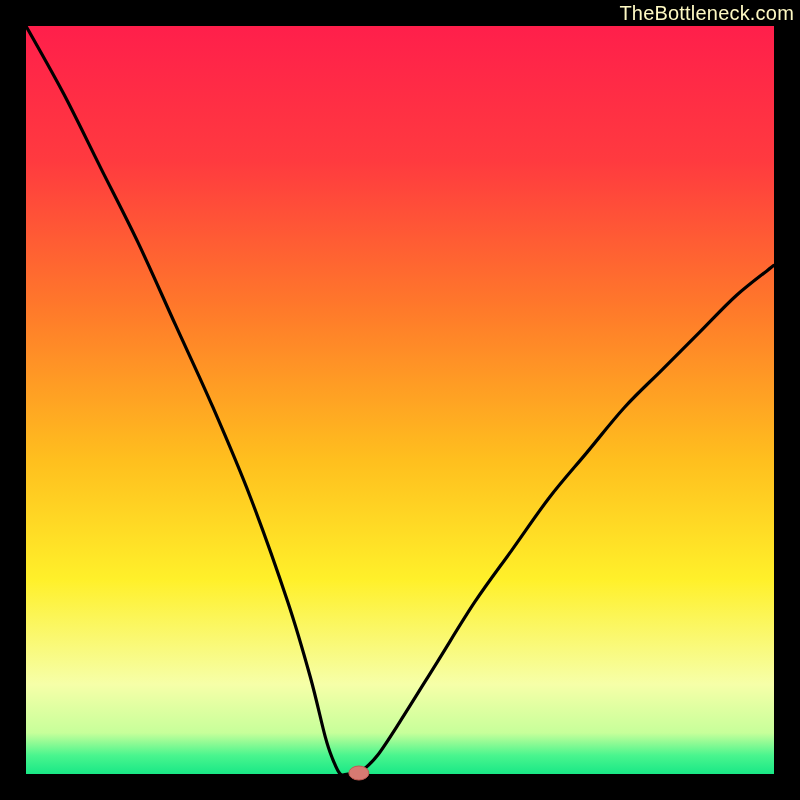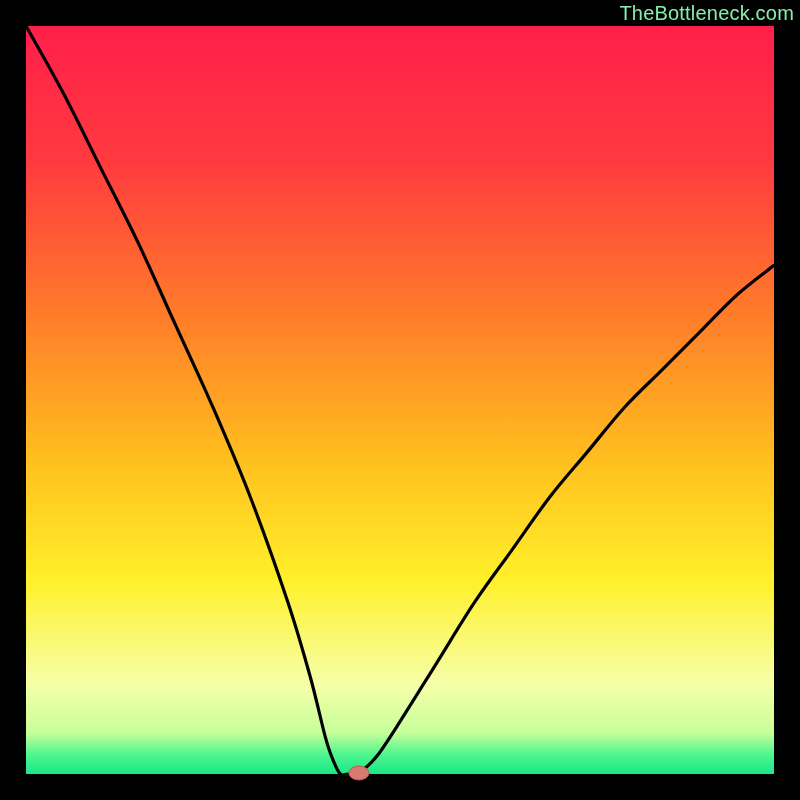--- a/index.html
+++ b/index.html
@@ -14,21 +14,21 @@
   .frame {
     position: relative;
     width: 800px;
     height: 800px;
     box-sizing: border-box;
   }
   .watermark {
     position: absolute;
     top: 2px;
     right: 6px;
-    color: #86efac;
+    color: #fef9c3;
     font-size: 20px;
     font-weight: 500;
     z-index: 10;
     letter-spacing: 0.2px;
   }
   svg {
     display: block;
   }
 </style>
 </head>

